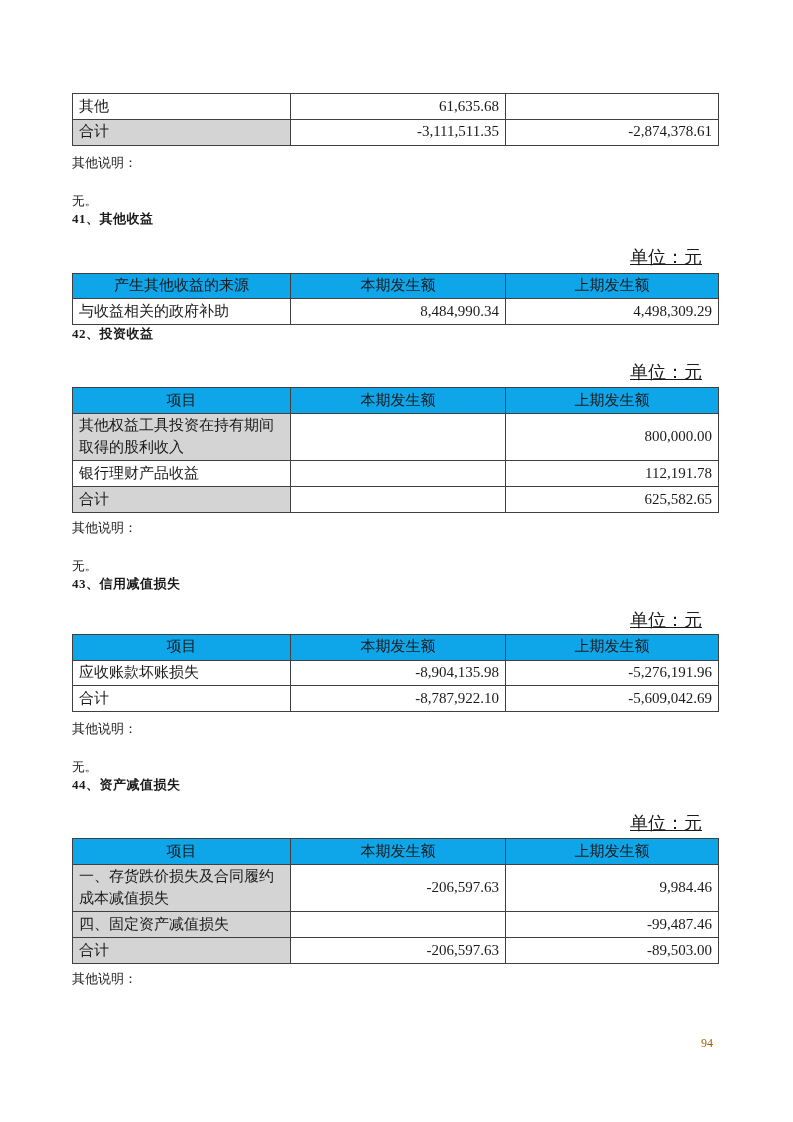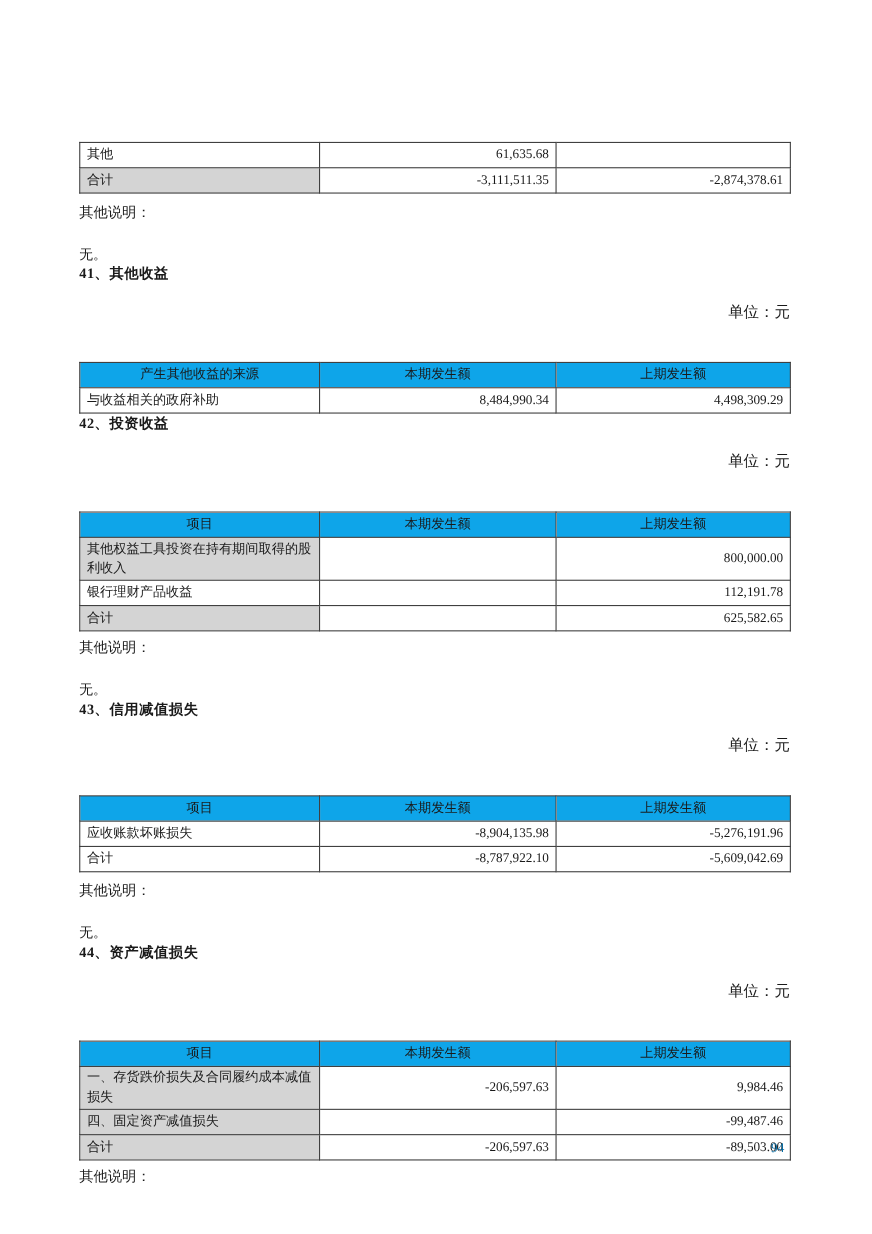--- a/index.html
+++ b/index.html
@@ -3,53 +3,53 @@
 <meta charset="utf-8">
 <style>
   html,body{margin:0;padding:0;}
   body{
     width:793px;height:1122px;background:#ffffff;position:relative;overflow:hidden;
     font-family:"Liberation Serif","DejaVu Serif",serif;color:#1a1a1a;
   }
   .page{padding:93px 75px 0 72px;}
   table.fin{
     border-collapse:collapse;table-layout:fixed;width:646px;
-    font-size:12px;line-height:1.45;margin-top:36px;
+    font-size:15px;line-height:1.45;
   }
   table.fin col.c1{width:218px}
   table.fin col.c2{width:215px}
   table.fin col.c3{width:213px}
   table.fin th, table.fin td{
     border:1px solid #404040;padding:1.5px 6px;vertical-align:middle;
     overflow:hidden;
   }
   table.fin th{
     background:#0ea5e9;font-weight:normal;text-align:center;height:19px;
   }
   table.fin td{height:19px;}
   td.lbl{text-align:left;}
   td.num{text-align:right;}
   td.shade{background:#d4d4d4;}
   .note{font-size:13px;margin:8px 0 0 0;}
   .none{font-size:12.5px;margin:21px 0 0 0;}
   h3.sec{font-size:13px;font-weight:bold;margin:0;letter-spacing:0.5px;}
-  .unit{font-size:14px;text-align:right;margin:0;}
+  .unit{font-size:18px;text-align:right;margin:16px;text-decoration:underline;}
   
   .mt-h41{margin-top:22px;}
   .mt-u41{margin-top:17px;margin-bottom:4px;}
   .mt-h42{margin-top:15px;}
   .mt-u42{margin-top:17px;margin-bottom:3px;}
   .mt-n42{margin-top:6px;}
   .mt-h43{margin-top:19px;}
   .mt-u43{margin-top:15px;margin-bottom:2px;}
   .mt-h44{margin-top:26px;}
   .mt-u44{margin-top:17px;margin-bottom:3px;}
   .mt-n44{margin-top:6px;}
   .pageno{
-    position:absolute;top:1036px;right:80px;font-size:12px;color:#0369a1;
+    position:absolute;top:1036px;right:80px;font-size:12px;color:#a16207;
   }
 </style>
 </head>
 <body>
 
 <div class="page">
 
   <table class="fin">
     <colgroup>
         <col class="c1">

